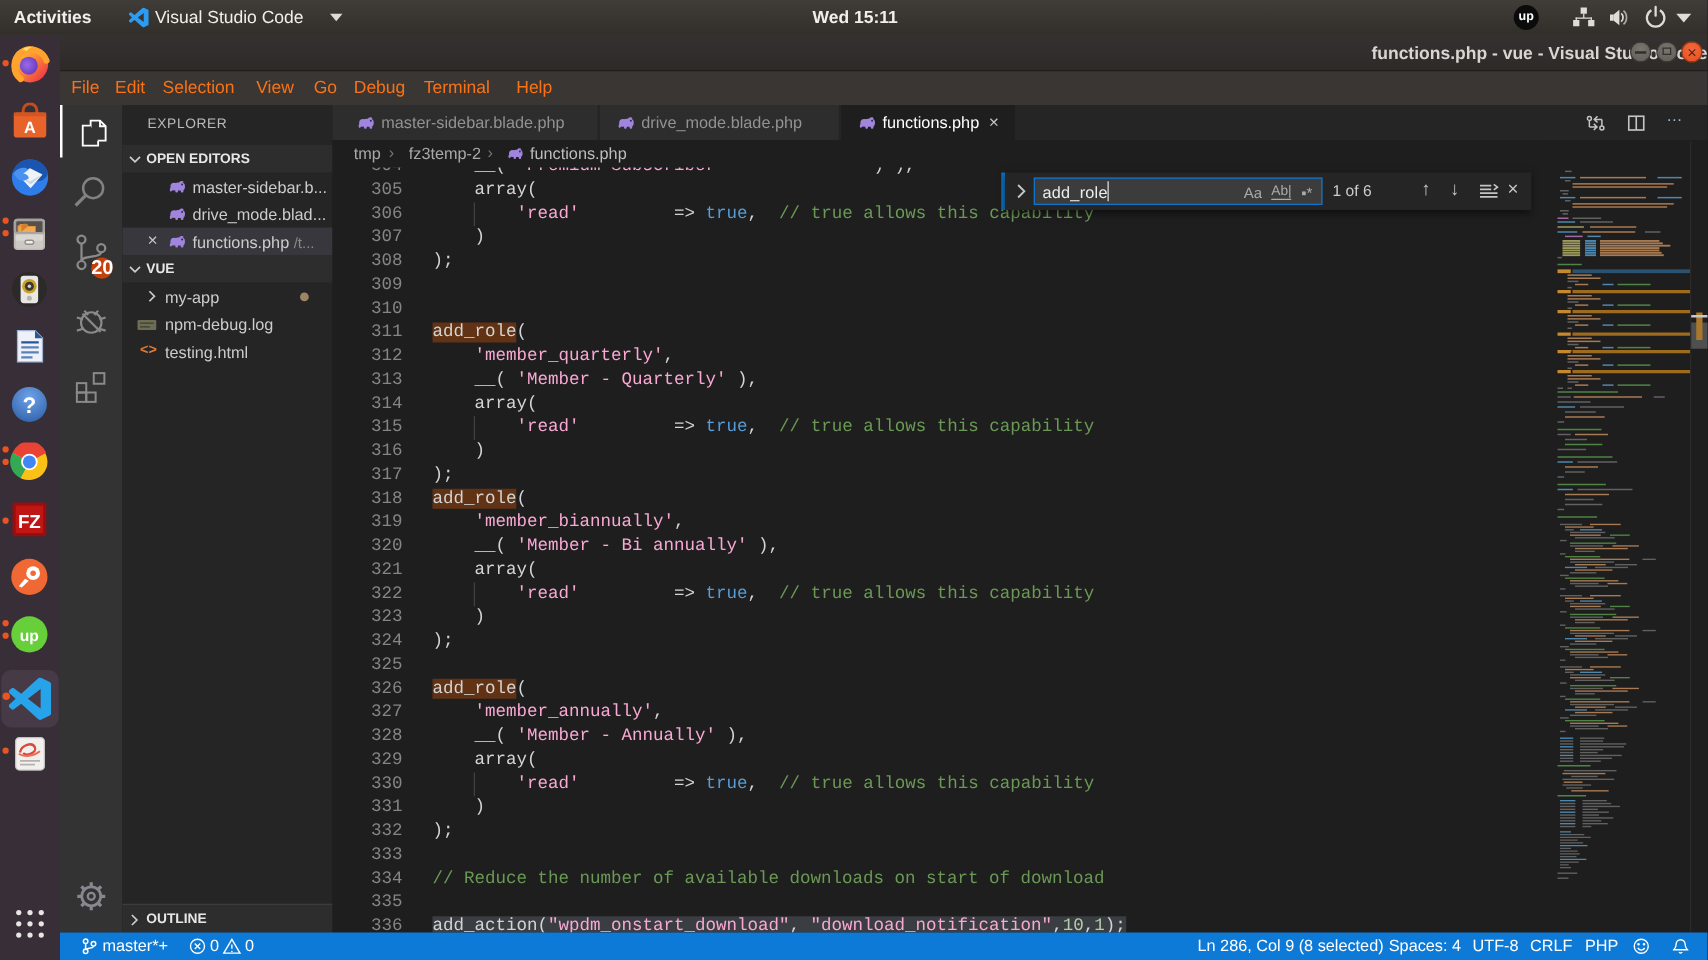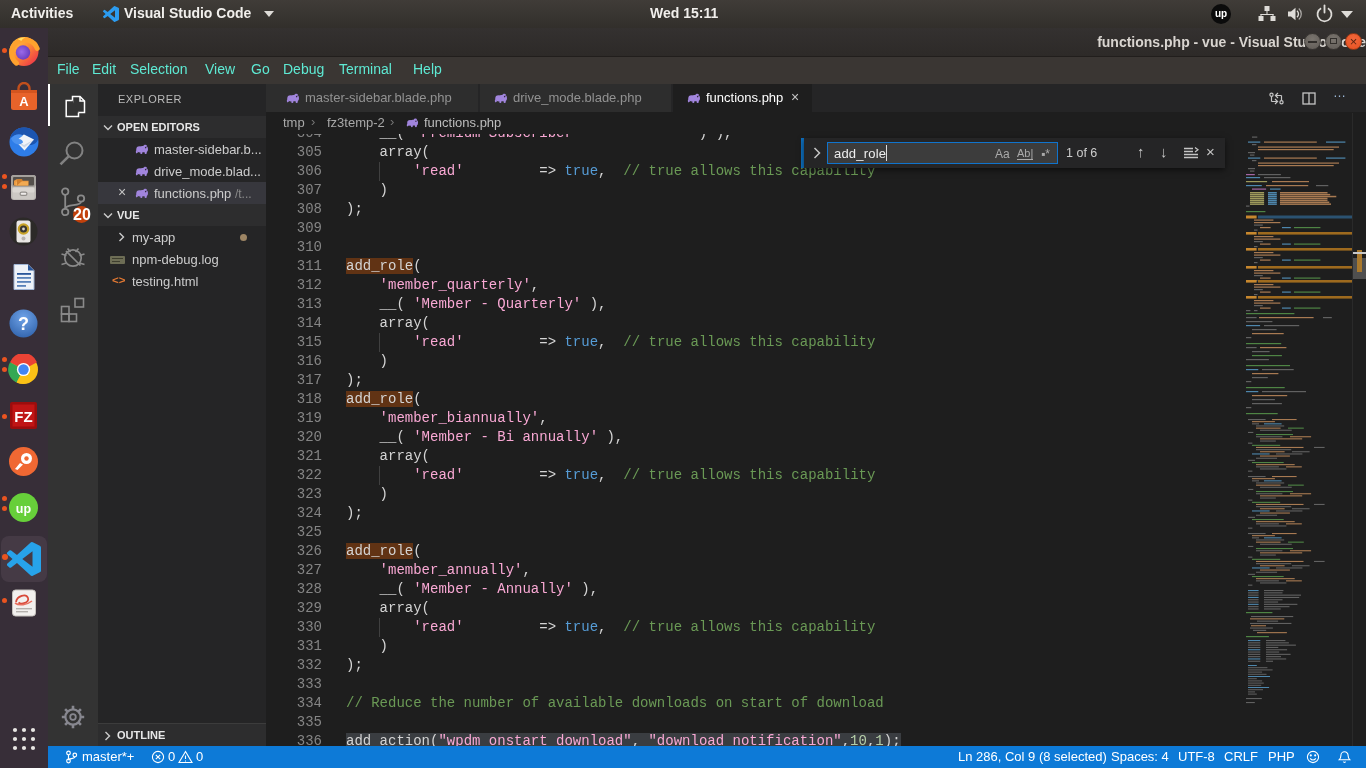--- a/index.html
+++ b/index.html
@@ -9,21 +9,21 @@
 .s{color:#f9a8d4}.c{color:#6a9955}.k{color:#569cd6}.n{color:#b5cea8}
 .m{background:#613314}
 </style></head><body>
 <div class="a" style="left:0;top:0;width:1366px;height:28px;background:linear-gradient(#403c38,#322f2b);color:#f1efec;z-index:50">
  <div class="a" style="left:11px;top:5px;font-size:14px;font-weight:bold;">Activities</div>
  <div class="a" style="left:103px;top:6px;width:16px;height:16px">
   <svg width="16" height="16" viewBox="0 0 24 24">
         <path fill="#2c9cf0" d="M23.15 2.587L18.21.21a1.494 1.494 0 0 0-1.705.29l-9.46 8.63-4.12-3.128a.999.999 0 0 0-1.276.057L.327 7.261A1 1 0 0 0 .326 8.74L3.899 12 .326 15.26a1 1 0 0 0 .001 1.479L1.65 17.94a.999.999 0 0 0 1.276.057l4.12-3.128 9.46 8.63a1.492 1.492 0 0 0 1.704.29l4.942-2.377A1.5 1.5 0 0 0 24 20.06V3.939a1.5 1.5 0 0 0-.85-1.352zm-5.146 14.861L10.826 12l7.178-5.448v10.896z"></path>
       </svg>
  </div>
- <div class="a" style="left:124px;top:5px;font-size:14px;font-weight:bold;">Visual Studio Code</div>
+ <div class="a" style="left:124px;top:5px;font-size:14px;font-weight:normal;">Visual Studio Code</div>
  <div class="a" style="left:264px;top:11px;width:0;height:0;border-left:5px solid transparent;border-right:5px solid transparent;border-top:6px solid #dedcd8"></div>
  <div class="a" style="left:650px;top:5px;font-size:14px;font-weight:bold;">Wed 15:11</div>
  <div class="a" style="left:1211px;top:4px;width:20px;height:20px;border-radius:50%;background:#0b0b0b;color:#fff;font-size:10px;font-weight:bold;text-align:center;line-height:20px;">up</div>
  <svg class="a" style="left:1258px;top:5px" width="18" height="18" viewBox="0 0 18 18">
       <g fill="#dedcd8">
         <rect x="6.5" y="1" width="5" height="5"></rect>
         <rect x="0.5" y="11" width="5" height="5"></rect>
         <rect x="12.5" y="11" width="5" height="5"></rect>
         <path d="M8.5 6h1v3.5h-1z"></path>
         <path d="M2.5 9h13v1h-13z"></path>
@@ -49,21 +49,21 @@
 <div class="a" style="left:48px;top:28px;width:1318px;height:29px;background:linear-gradient(#343130,#2d2a28);border-bottom:1px solid #211e1c">
  <div class="a" style="left:0;top:6px;width:1318px;text-align:right;font-size:14px;font-weight:bold;color:#d9d5d0">functions.php - vue - Visual Studio Code</div>
  <div class="a" style="left:1256px;top:5px;width:17px;height:17px;border-radius:50%;background:radial-gradient(circle at 50% 35%,#7a756f,#5f5a55);border:1px solid #3a3734">
    <div class="a" style="left:3px;top:6.5px;width:9px;height:2px;background:#322f2c"></div>
     </div>
  <div class="a" style="left:1277px;top:5px;width:17px;height:17px;border-radius:50%;background:radial-gradient(circle at 50% 35%,#7a756f,#5f5a55);border:1px solid #3a3734">
    <div class="a" style="left:4px;top:4px;width:7px;height:6px;border:1.5px solid #322f2c"></div>
     </div>
  <div class="a" style="left:1297px;top:5px;width:17px;height:17px;border-radius:50%;background:radial-gradient(circle at 50% 35%,#f2683c,#e8501f);border:1px solid #9b3a17;color:#5c2410;font-size:13px;text-align:center;line-height:15px">×</div>
 </div>
-<div class="a" style="left:48px;top:57px;width:1318px;height:27px;background:#3a3633;color:#5eead4;font-size:14px">
+<div class="a" style="left:48px;top:57px;width:1318px;height:27px;background:#3a3633;color:#f97316;font-size:14px">
  <div class="a" style="left:9px;top:4px">File</div>
  <div class="a" style="left:44px;top:4px">Edit</div>
  <div class="a" style="left:82px;top:4px">Selection</div>
  <div class="a" style="left:157px;top:4px">View</div>
  <div class="a" style="left:203px;top:4px">Go</div>
  <div class="a" style="left:235px;top:4px">Debug</div>
  <div class="a" style="left:291px;top:4px">Terminal</div>
  <div class="a" style="left:365px;top:4px">Help</div>
 </div>
 <div class="a" style="left:48px;top:84px;width:50px;height:662px;background:#333333">

